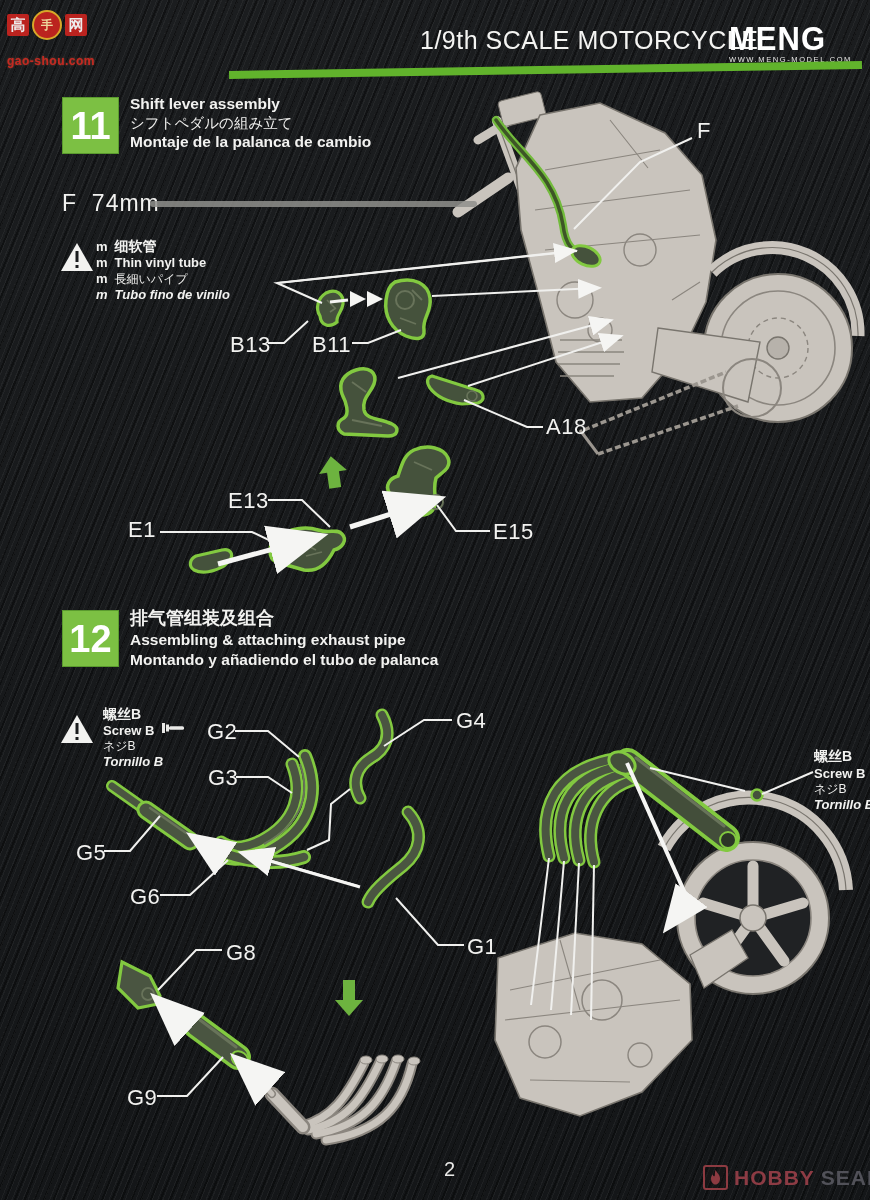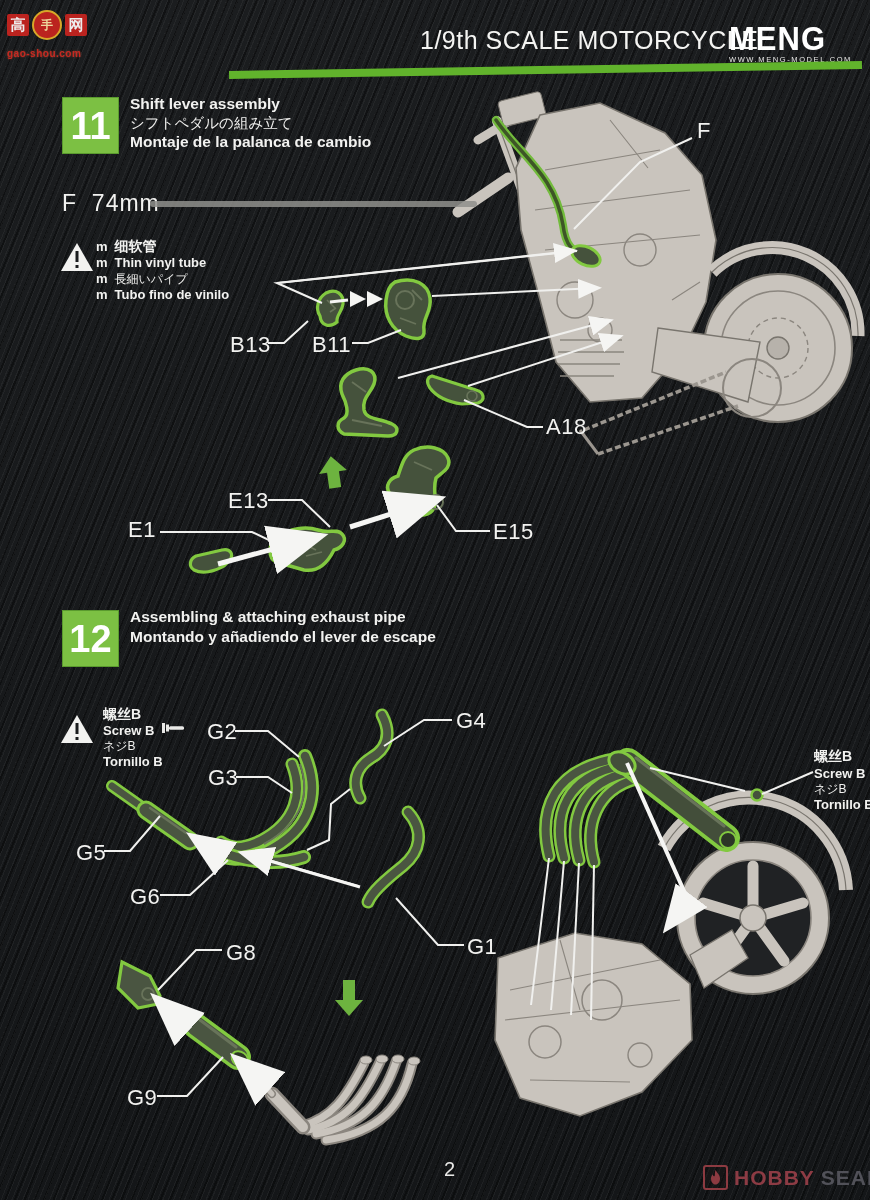--- a/index.html
+++ b/index.html
@@ -18,37 +18,37 @@
   .scale-title{font-size:25px;letter-spacing:.5px;color:#f4f4f2;text-align:right;white-space:nowrap;}
   .meng{font-size:31px;font-weight:900;letter-spacing:1px;color:#fff;line-height:1;transform:scaleY(1.08);transform-origin:top left;}
   .meng-site{font-size:7.5px;font-weight:400;letter-spacing:1.6px;color:#e8e8e6;margin-top:2px;white-space:nowrap;}
   .stripe{background:#61b32c;transform:rotate(-0.9deg);}
   
   .wm{opacity:.92;}
   .wm-row{display:flex;align-items:center;gap:3px;}
   .wm-box{width:22px;height:22px;background:#c9241f;color:#fff;font-weight:900;font-size:15px;display:flex;align-items:center;justify-content:center;border-radius:2px;}
   .wm-emblem{width:26px;height:26px;background:#c9241f;border-radius:50%;display:flex;align-items:center;justify-content:center;border:2px solid #e8b32a;}
   .wm-emblem span{color:#ffe9a8;font-size:12px;font-weight:900;}
-  .wm-url{color:#d42a22;font-size:10px;font-weight:900;letter-spacing:.5px;margin-top:8px;text-shadow:0 0 2px rgba(255,120,80,.5);}
+  .wm-url{color:#d42a22;font-size:12px;font-weight:900;letter-spacing:.5px;margin-top:14px;text-shadow:0 0 2px rgba(255,120,80,.5);}
   
   .step-box{width:55px;height:55px;background:#7cc043;border:1px solid #5a9a2e;display:flex;align-items:center;justify-content:center;}
   .step-num{font-size:38px;font-weight:900;color:#fff;line-height:1;}
   .step-titles{line-height:1.28;white-space:nowrap;}
   .t-zh{font-size:18px;font-weight:700;}
   .t-en{font-size:15.5px;font-weight:700;}
   .t-ja{font-size:14.5px;font-weight:400;}
   .t-es{font-size:15.5px;font-weight:700;}
   
   .tube-note{font-size:23px;letter-spacing:1px;white-space:nowrap;}
   .warn-rows{line-height:1.22;white-space:nowrap;}
   .warn-rows .p{font-weight:900;font-size:13px;margin-right:7px;}
   .wr-zh{font-size:14px;font-weight:700;}
   .wr-en{font-size:13px;font-weight:700;}
   .wr-ja{font-size:12px;font-weight:400;}
-  .wr-es{font-size:13px;font-weight:700;}
+  .wr-es{font-size:13px;font-weight:700;font-style:italic;}
   .screw-note{line-height:1.25;white-space:nowrap;}
   
   .plabel{font-size:22px;color:#f2f2f0;letter-spacing:.5px;white-space:nowrap;}
   
   .pagenum{font-size:20px;color:#e9e9e7;}
   .hs-logo{display:flex;align-items:center;gap:6px;opacity:.9;}
   .hs-box{width:21px;height:21px;border:2px solid #9a3f46;border-radius:3px;display:flex;align-items:center;justify-content:center;background:rgba(30,20,20,.3);}
   .hs-word1{font-size:21px;font-weight:900;letter-spacing:1px;color:#9a4049;}
   .hs-word2{font-size:21px;font-weight:900;letter-spacing:1px;color:#585860;}
 </style>
@@ -333,22 +333,23 @@
   <div class="abs plabel" style="left:312px;top:332px;">B11</div>
   <div class="abs plabel" style="left:546px;top:414px;">A18</div>
   <div class="abs plabel" style="left:128px;top:517px;">E1</div>
   <div class="abs plabel" style="left:228px;top:488px;">E13</div>
   <div class="abs plabel" style="left:493px;top:519px;">E15</div>
 
   <div class="abs step-box" style="left:62px;top:610px;">
     <span class="step-num">12</span>
   </div>
   <div class="abs step-titles" style="left:130px;top:607px;">
+    <div class="t-zh">排气管组装及组合</div>
     <div class="t-en">Assembling &amp; attaching exhaust pipe</div>
-    <div class="t-es">Montando y añadiendo el lever de escape</div>
+    <div class="t-es">Montando y añadiendo el tubo de palanca</div>
   </div>
 
   <svg class="abs" style="left:60px;top:714px;" width="34" height="30" viewBox="0 0 34 30">
     <polygon points="17,1 33,29 1,29" fill="#f2f2f0"></polygon>
     <rect x="15.5" y="9" width="3" height="11" fill="#1a1c1e"></rect>
     <rect x="15.5" y="23" width="3" height="3" fill="#1a1c1e"></rect>
   </svg>
   <div class="abs warn-rows" style="left:103px;top:706px;">
     <div class="wr-zh">螺丝B</div>
     <div class="wr-en">Screw B</div>

